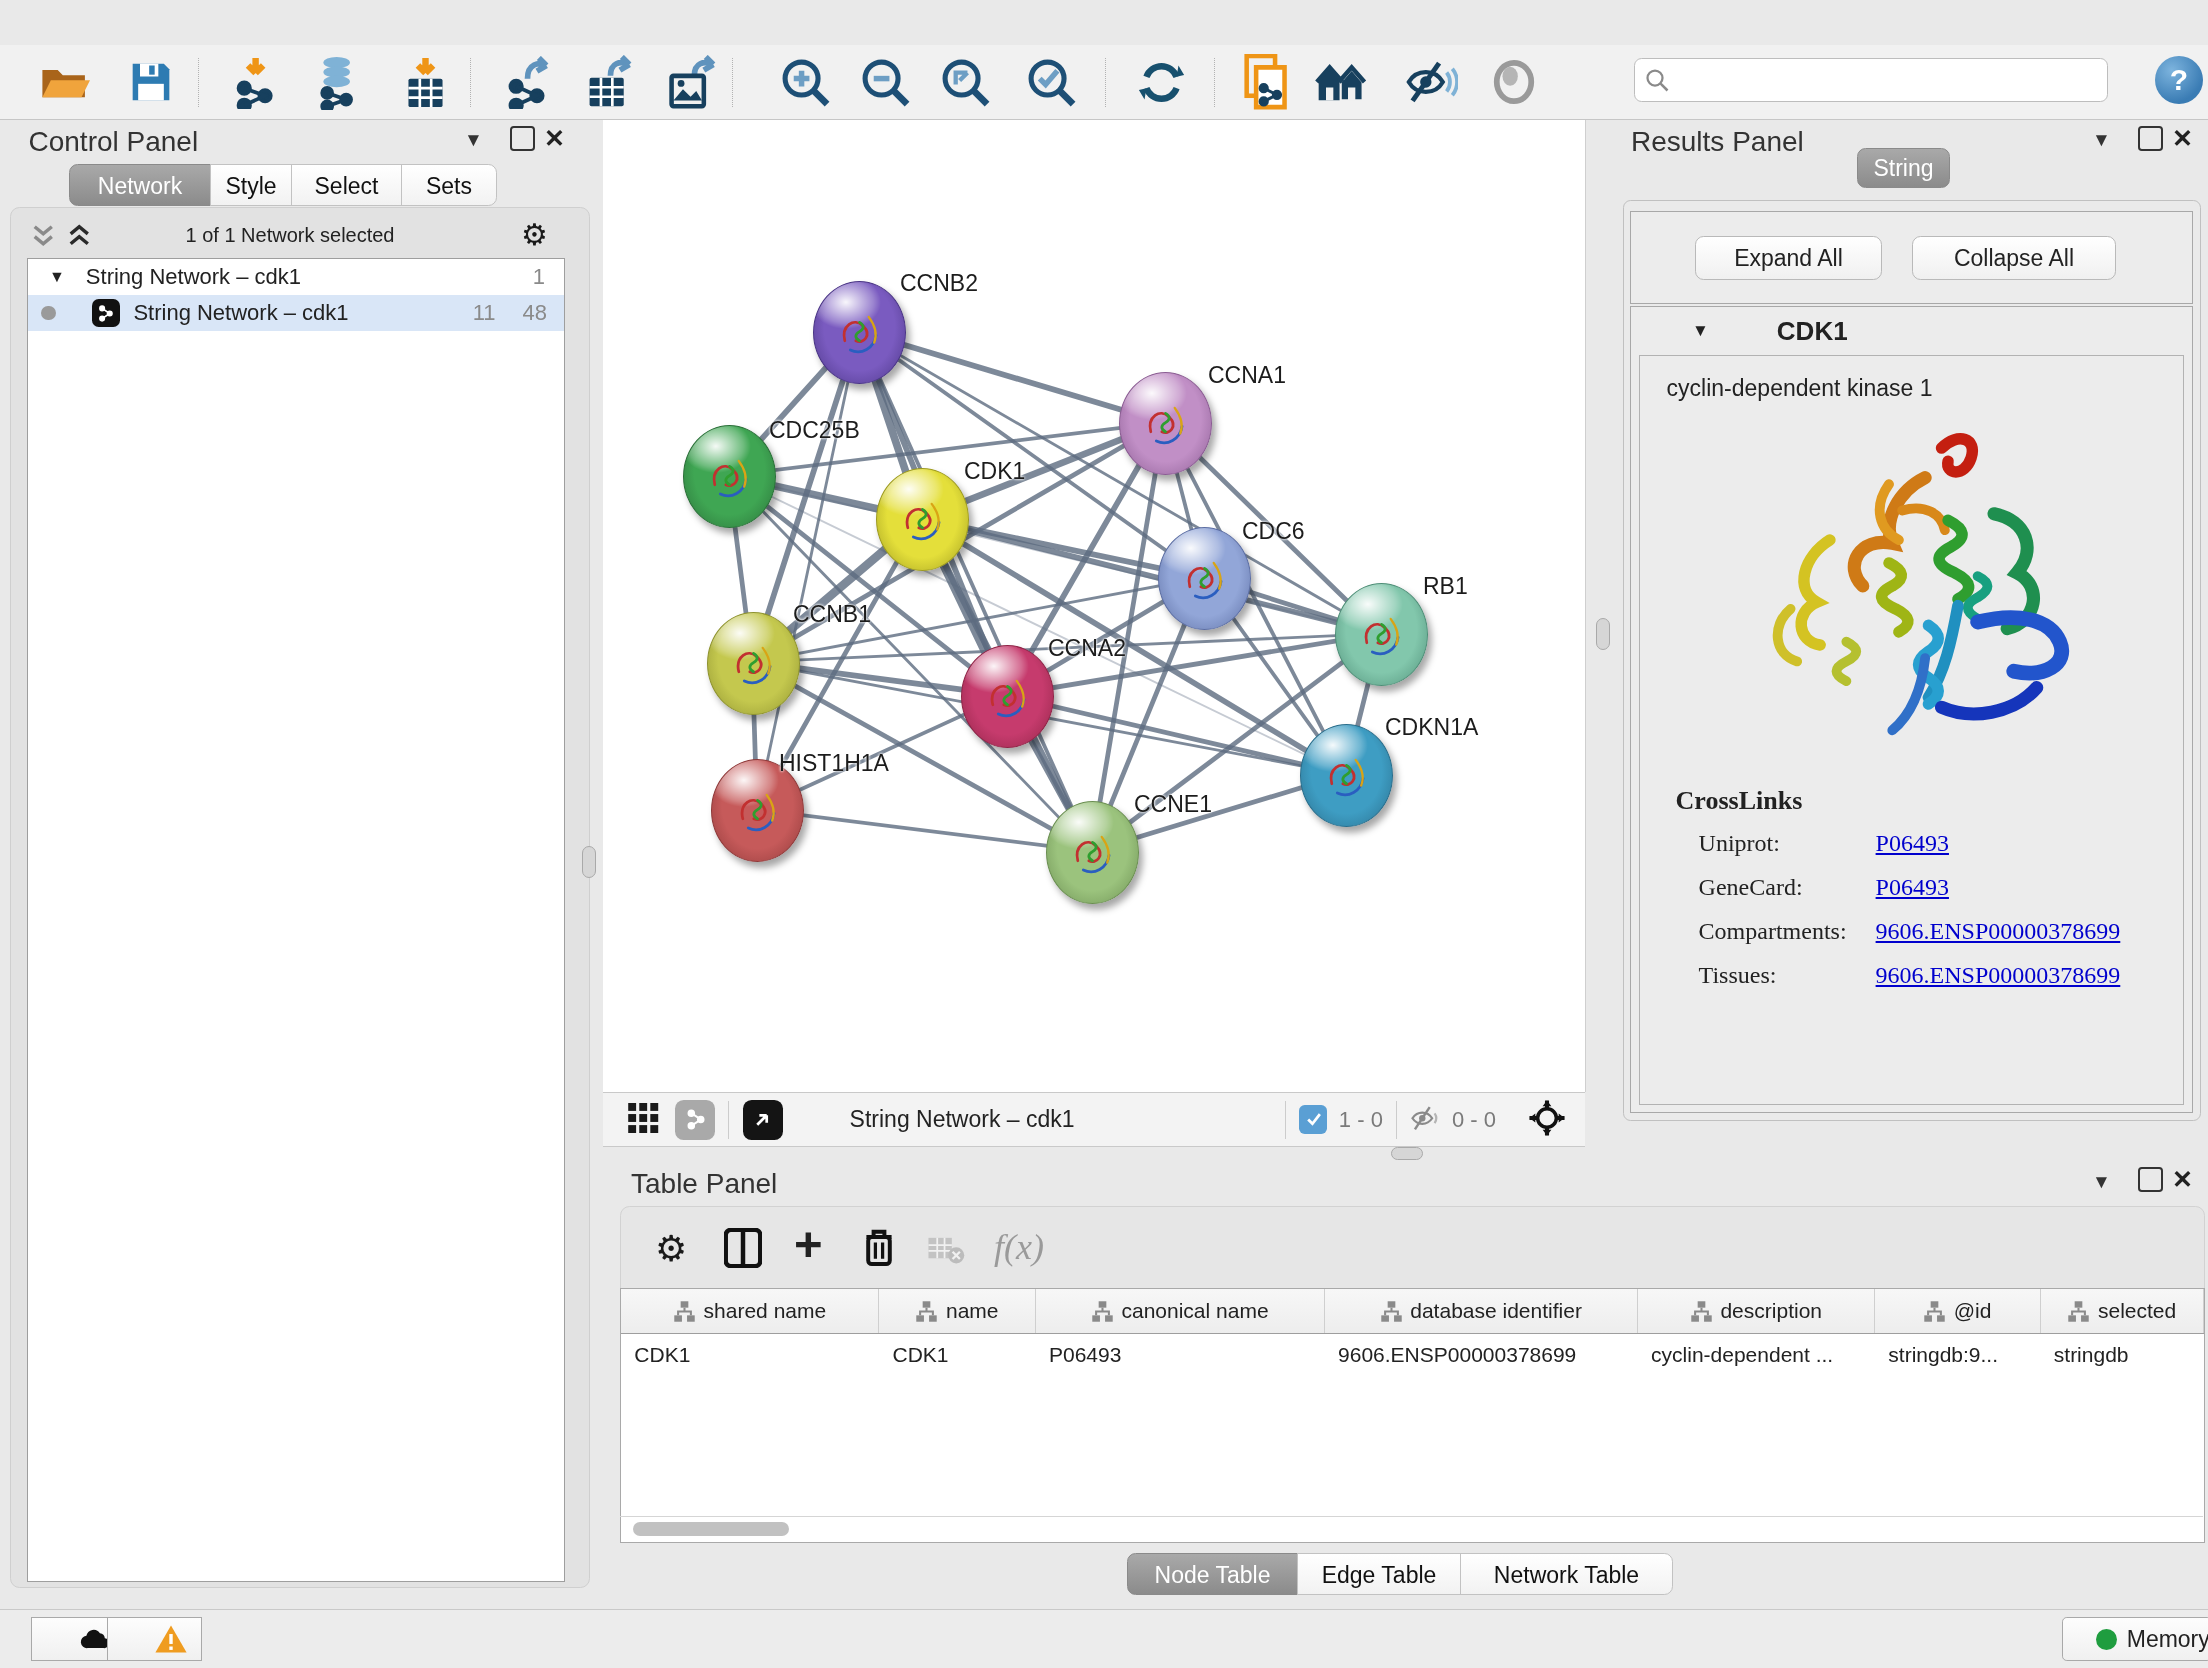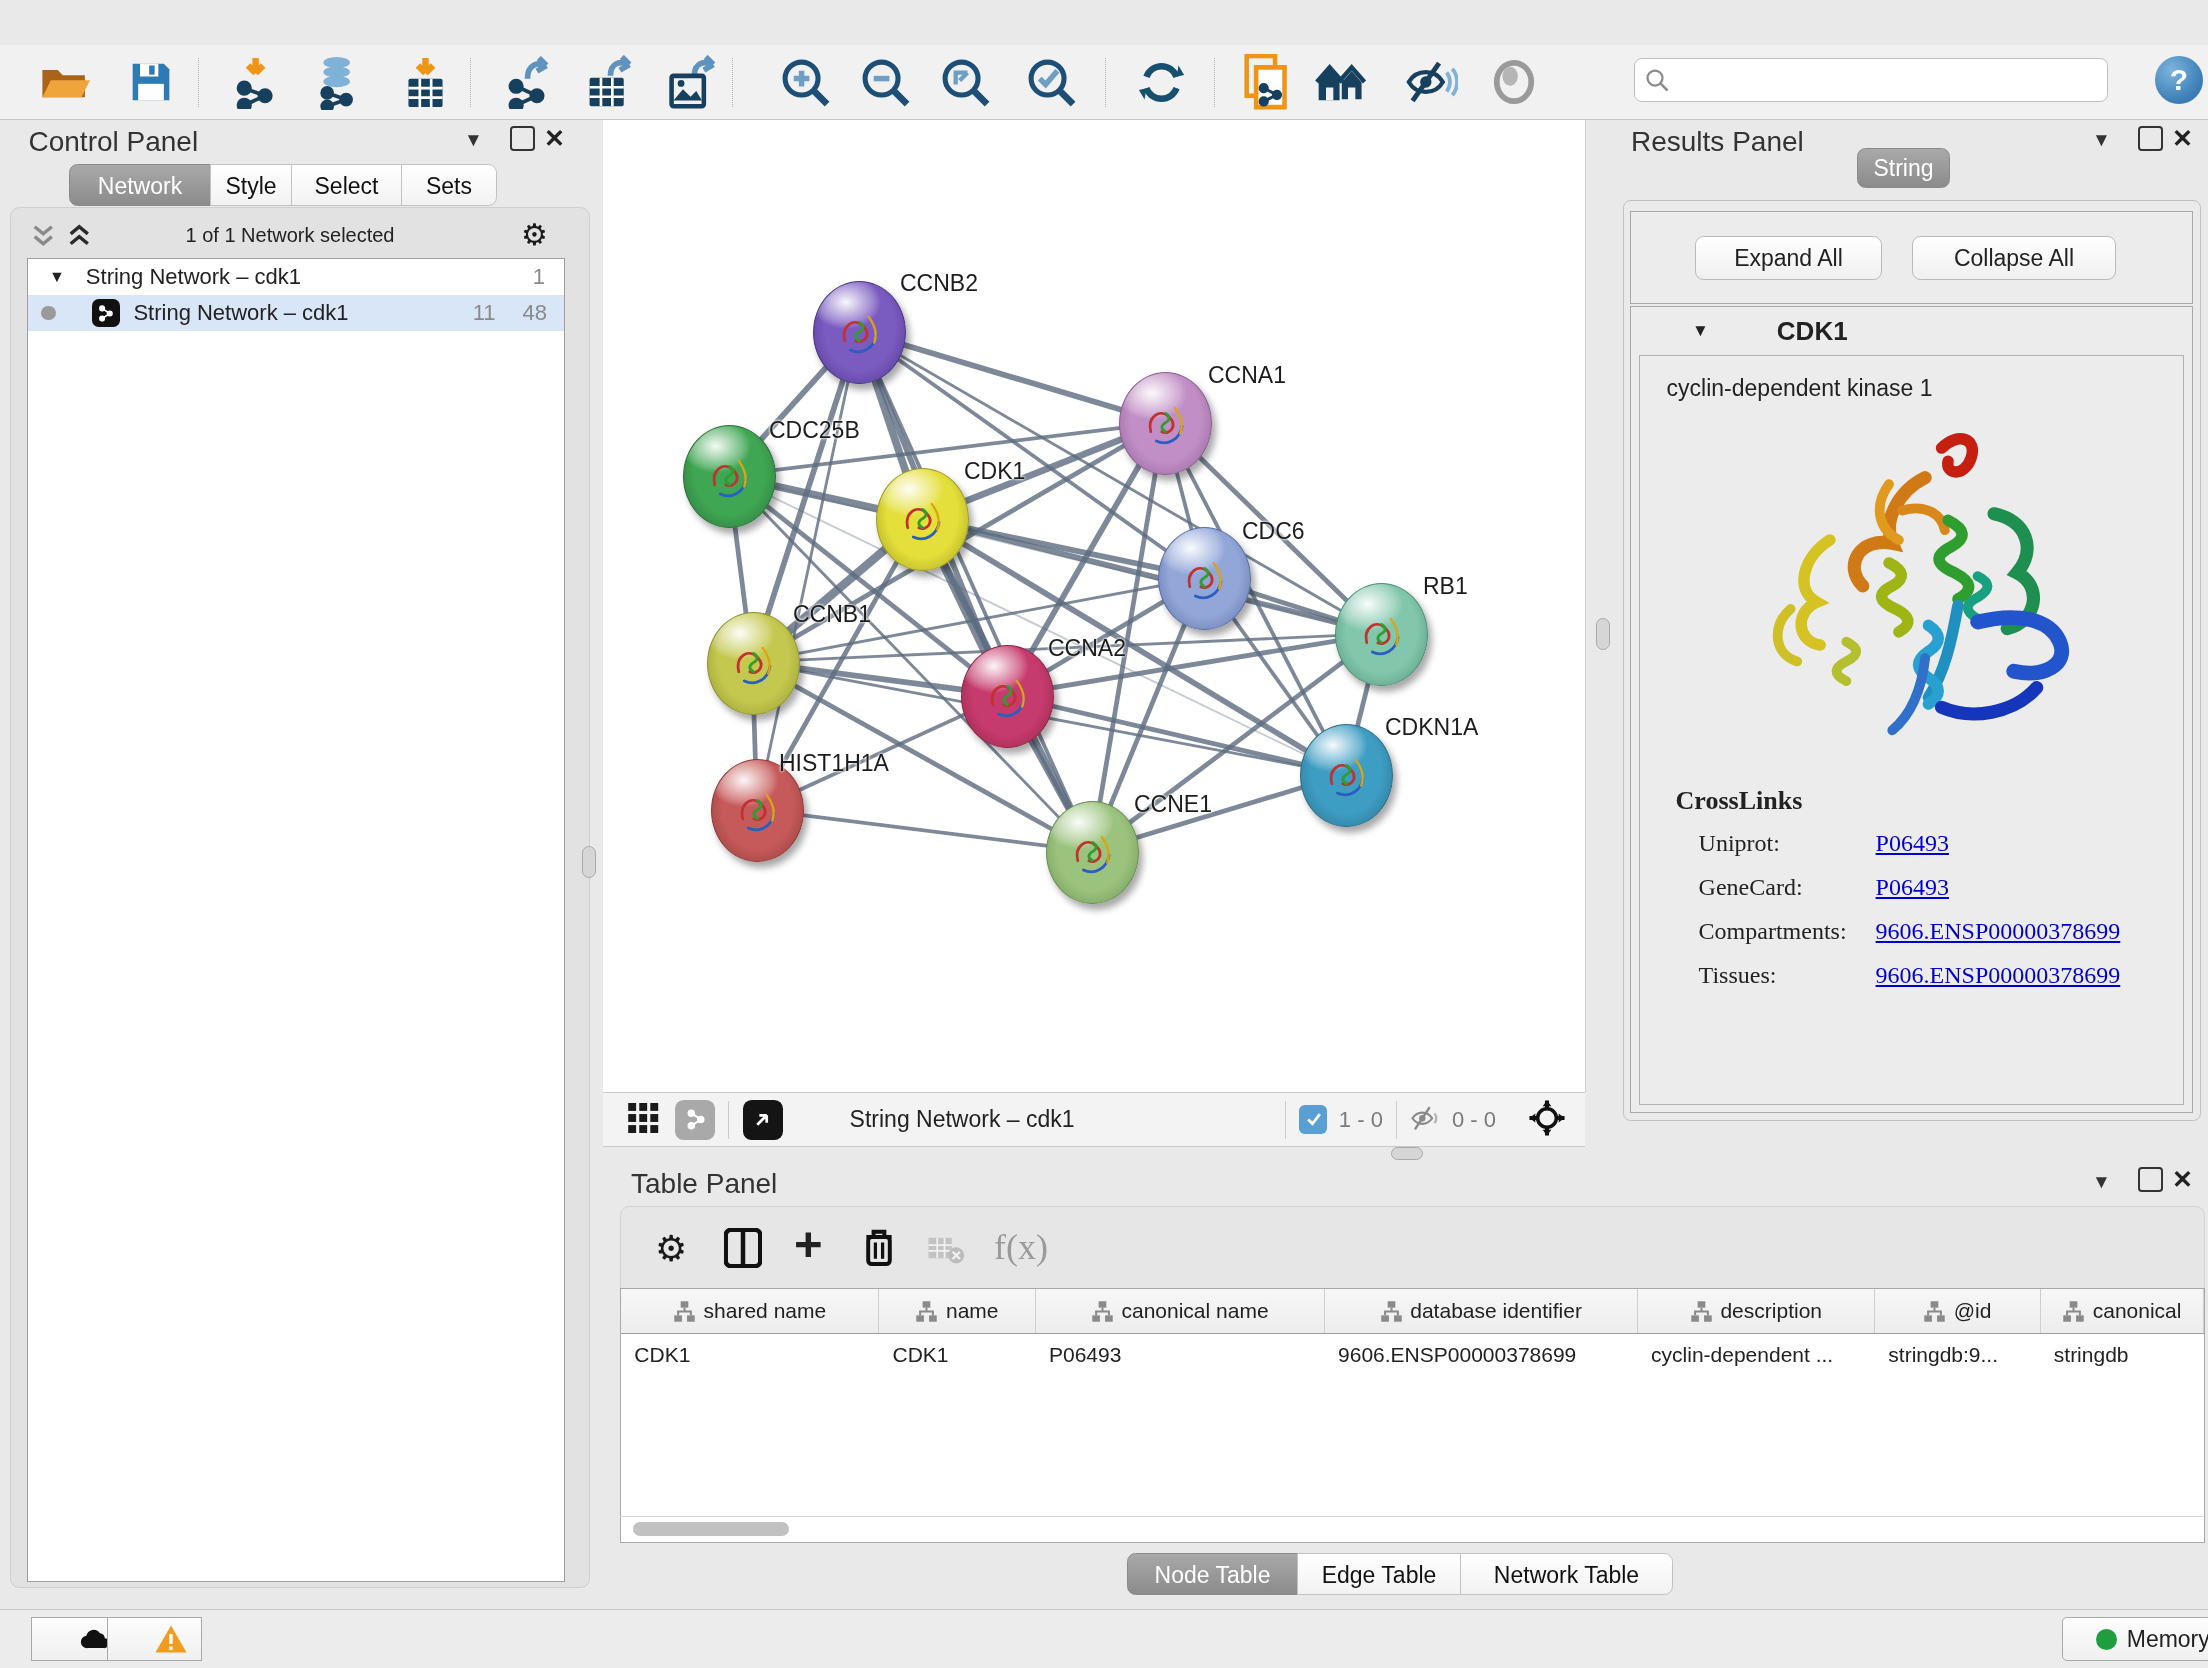--- a/index.html
+++ b/index.html
@@ -592,21 +592,21 @@
     <span class="abs" style="left:306px;top:28.5px;opacity:.45">
       <svg width="38" height="28.5" viewBox="0 0 26 19">
         <rect x="1" y="1" width="16" height="14" fill="#9a9a9a"></rect>
         <g stroke="#fff" stroke-width="1.2">
             <path d="M1,6 h16 M1,10 h16 M7,1 v14 M12,1 v14"></path>
           </g>
         <circle cx="20" cy="13" r="5.5" fill="#8a8a8a"></circle>
           <path d="M17.5,10.5 l5,5 M22.5,10.5 l-5,5" stroke="#fff" stroke-width="1.6"></path>
         </svg>
     </span>
-    <span class="abs serif" style="left:373px;top:19px;font-size:36px;color:#9a9a9a">f(x)</span>
+    <span class="abs serif" style="left:373px;top:19px;font-size:36px;font-style:italic;color:#9a9a9a">f(x)</span>
   </div>
 
   <div class="abs tblbox">
     <div class="thead" id="thead-row">
         <div class="th" style="width: 259px;">
           <svg width="23" height="23" viewBox="0 0 18 18">
             <g fill="#8a8a8a">
               <rect x="6" y="1" width="6" height="5"></rect>
               <rect x="1" y="12" width="6" height="5"></rect>
               <rect x="11" y="12" width="6" height="5"></rect>
@@ -672,21 +672,21 @@
         </div>
         <div class="th" style="width: 164px;">
           <svg width="23" height="23" viewBox="0 0 18 18">
             <g fill="#8a8a8a">
               <rect x="6" y="1" width="6" height="5"></rect>
               <rect x="1" y="12" width="6" height="5"></rect>
               <rect x="11" y="12" width="6" height="5"></rect>
             </g>
             <path d="M9,6 v3 M4,12 v-3 h10 v3" stroke="#8a8a8a" stroke-width="1.6" fill="none"></path>
           </svg>
-          <span>canonical</span>
+          <span>selected</span>
         </div>
       </div>
     <div class="trow" id="tbody-row">
         <div class="td" style="width: 259px;">CDK1</div>
         <div class="td" style="width: 157px;">CDK1</div>
         <div class="td" style="width: 290px;">P06493</div>
         <div class="td" style="width: 314px;">9606.ENSP00000378699</div>
         <div class="td" style="width: 238px;">cyclin-dependent ...</div>
         <div class="td" style="width: 166px;">stringdb:9...</div>
         <div class="td" style="width: 164px;">stringdb</div>

